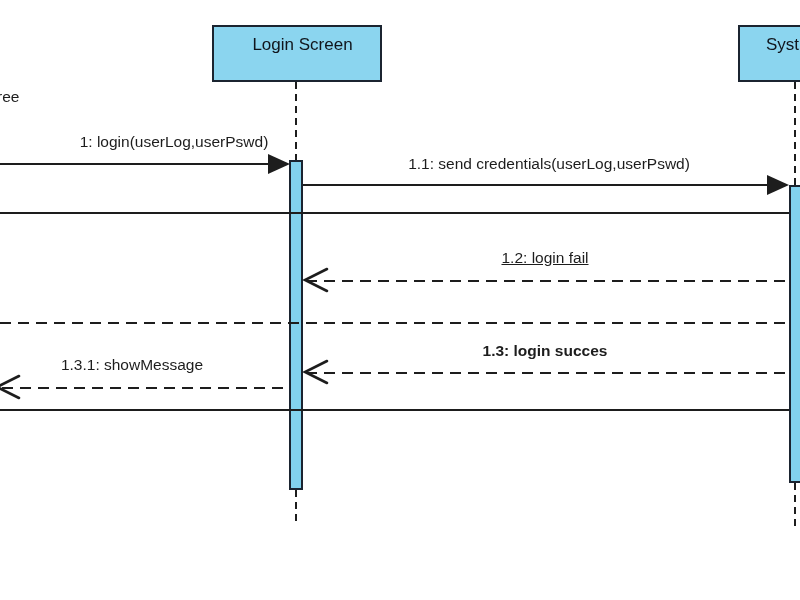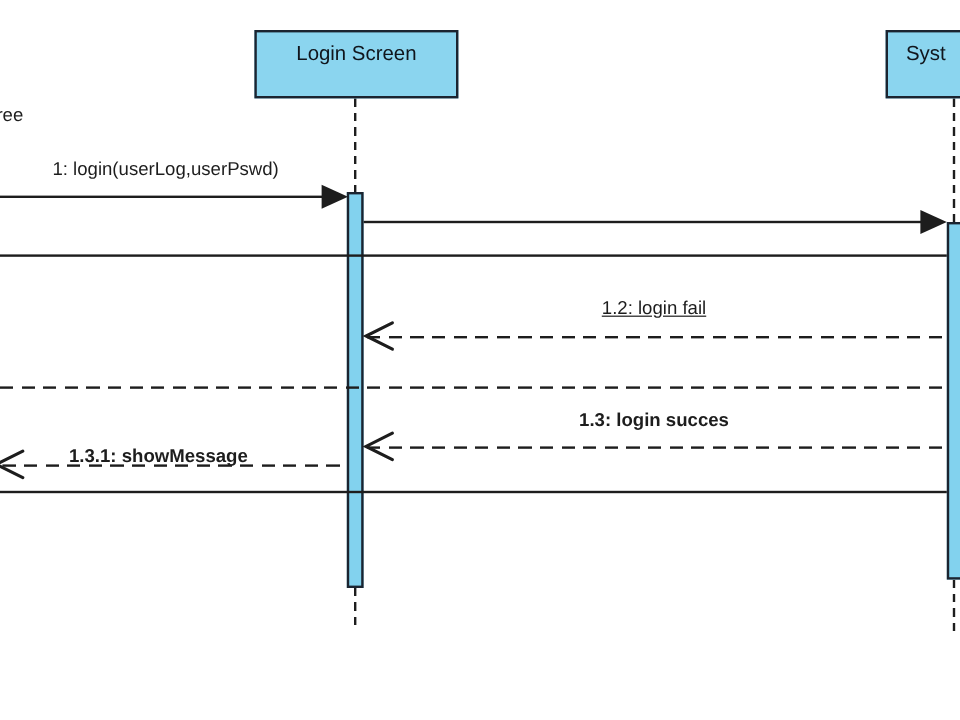--- a/index.html
+++ b/index.html
@@ -13,20 +13,21 @@
     color: #1d1d1d;
   }
   .participant-box {
     position: absolute;
     box-sizing: border-box;
     background: #8bd5ef;
     border: 2px solid #1b2430;
     font-size: 17px;
     color: #10151c;
     z-index: 5;
+    padding-left: 11px;
   }
   .participant-box .box-label {
     display: block;
     padding-top: 8px;
     text-align: center;
     white-space: nowrap;
   }
   .participant-box.cut .box-label {
     text-align: left;
     padding-left: 15px;
@@ -91,44 +92,45 @@
   </div>
 
   <div class="lifeline" style="left:295px; top:82px; height:78px;"></div>
   <div class="lifeline" style="left:295px; top:490px; height:35px;"></div>
   <div class="lifeline" style="left:794px; top:82px; height:103px;"></div>
   <div class="lifeline" style="left:794px; top:483px; height:43px;"></div>
 
   <div class="activation" style="left:289px; top:160px; width:14px; height:330px;"></div>
   <div class="activation" style="left:789px; top:185px; width:22px; height:298px;"></div>
 
-  <div class="msg-label" style="left:0px; top:133px; width:276px;">1: login(userLog,userPswd)</div>
+  <div class="msg-label" style="left:0px; top:133px; width:276px;padding-left:36px;">1: login(userLog,userPswd)</div>
   <div class="msg-line solid" style="left:0px; top:163px; width:270px;"></div>
   <div class="arrow-filled-right" style="left:268px; top:154px;"></div>
 
+  <div class="msg-label" style="left:389px; top:155px; width:320px;">1.1: send credentials(userLog,userPswd)</div>
   <div class="msg-line solid" style="left:303px; top:184px; width:466px;"></div>
   <div class="arrow-filled-right" style="left:767px; top:175px;"></div>
 
   <div class="msg-line solid" style="left:0px; top:212px; width:789px;"></div>
 
   <div class="msg-label" style="left:445px; top:249px; width:200px;text-decoration:underline;">1.2: login fail</div>
   <div class="msg-line dashed" style="left:306px; top:280px; width:483px;"></div>
   <svg class="arrow-open" style="left:302px; top:266px;" width="28" height="28" viewBox="0 0 28 28">
     <path d="M25 3 L3 14 L25 25" fill="none" stroke="#1d1d1d" stroke-width="2.6" stroke-linecap="round"></path>
   </svg>
 
   <div class="msg-line dashed" style="left:0px; top:322px; width:789px;"></div>
 
   <div class="msg-label" style="left:445px; top:342px; width:200px;font-weight:bold;">1.3: login succes</div>
   <div class="msg-line dashed" style="left:306px; top:372px; width:483px;"></div>
   <svg class="arrow-open" style="left:302px; top:358px;" width="28" height="28" viewBox="0 0 28 28">
     <path d="M25 3 L3 14 L25 25" fill="none" stroke="#1d1d1d" stroke-width="2.6" stroke-linecap="round"></path>
   </svg>
 
-  <div class="msg-label" style="left:32px; top:372px; width:200px;font-weight:bold;">1.3.1: showMessage</div>
+  <div class="msg-label" style="left:32px; top:356px; width:200px;">1.3.1: showMessage</div>
   <div class="msg-line dashed" style="left:2px; top:387px; width:287px;"></div>
   <svg class="arrow-open" style="left:-6px; top:373px;" width="28" height="28" viewBox="0 0 28 28">
     <path d="M25 3 L3 14 L25 25" fill="none" stroke="#1d1d1d" stroke-width="2.6" stroke-linecap="round"></path>
   </svg>
 
   <div class="msg-line solid" style="left:0px; top:409px; width:789px;"></div>
 
 </div>
 
 </body></html>

